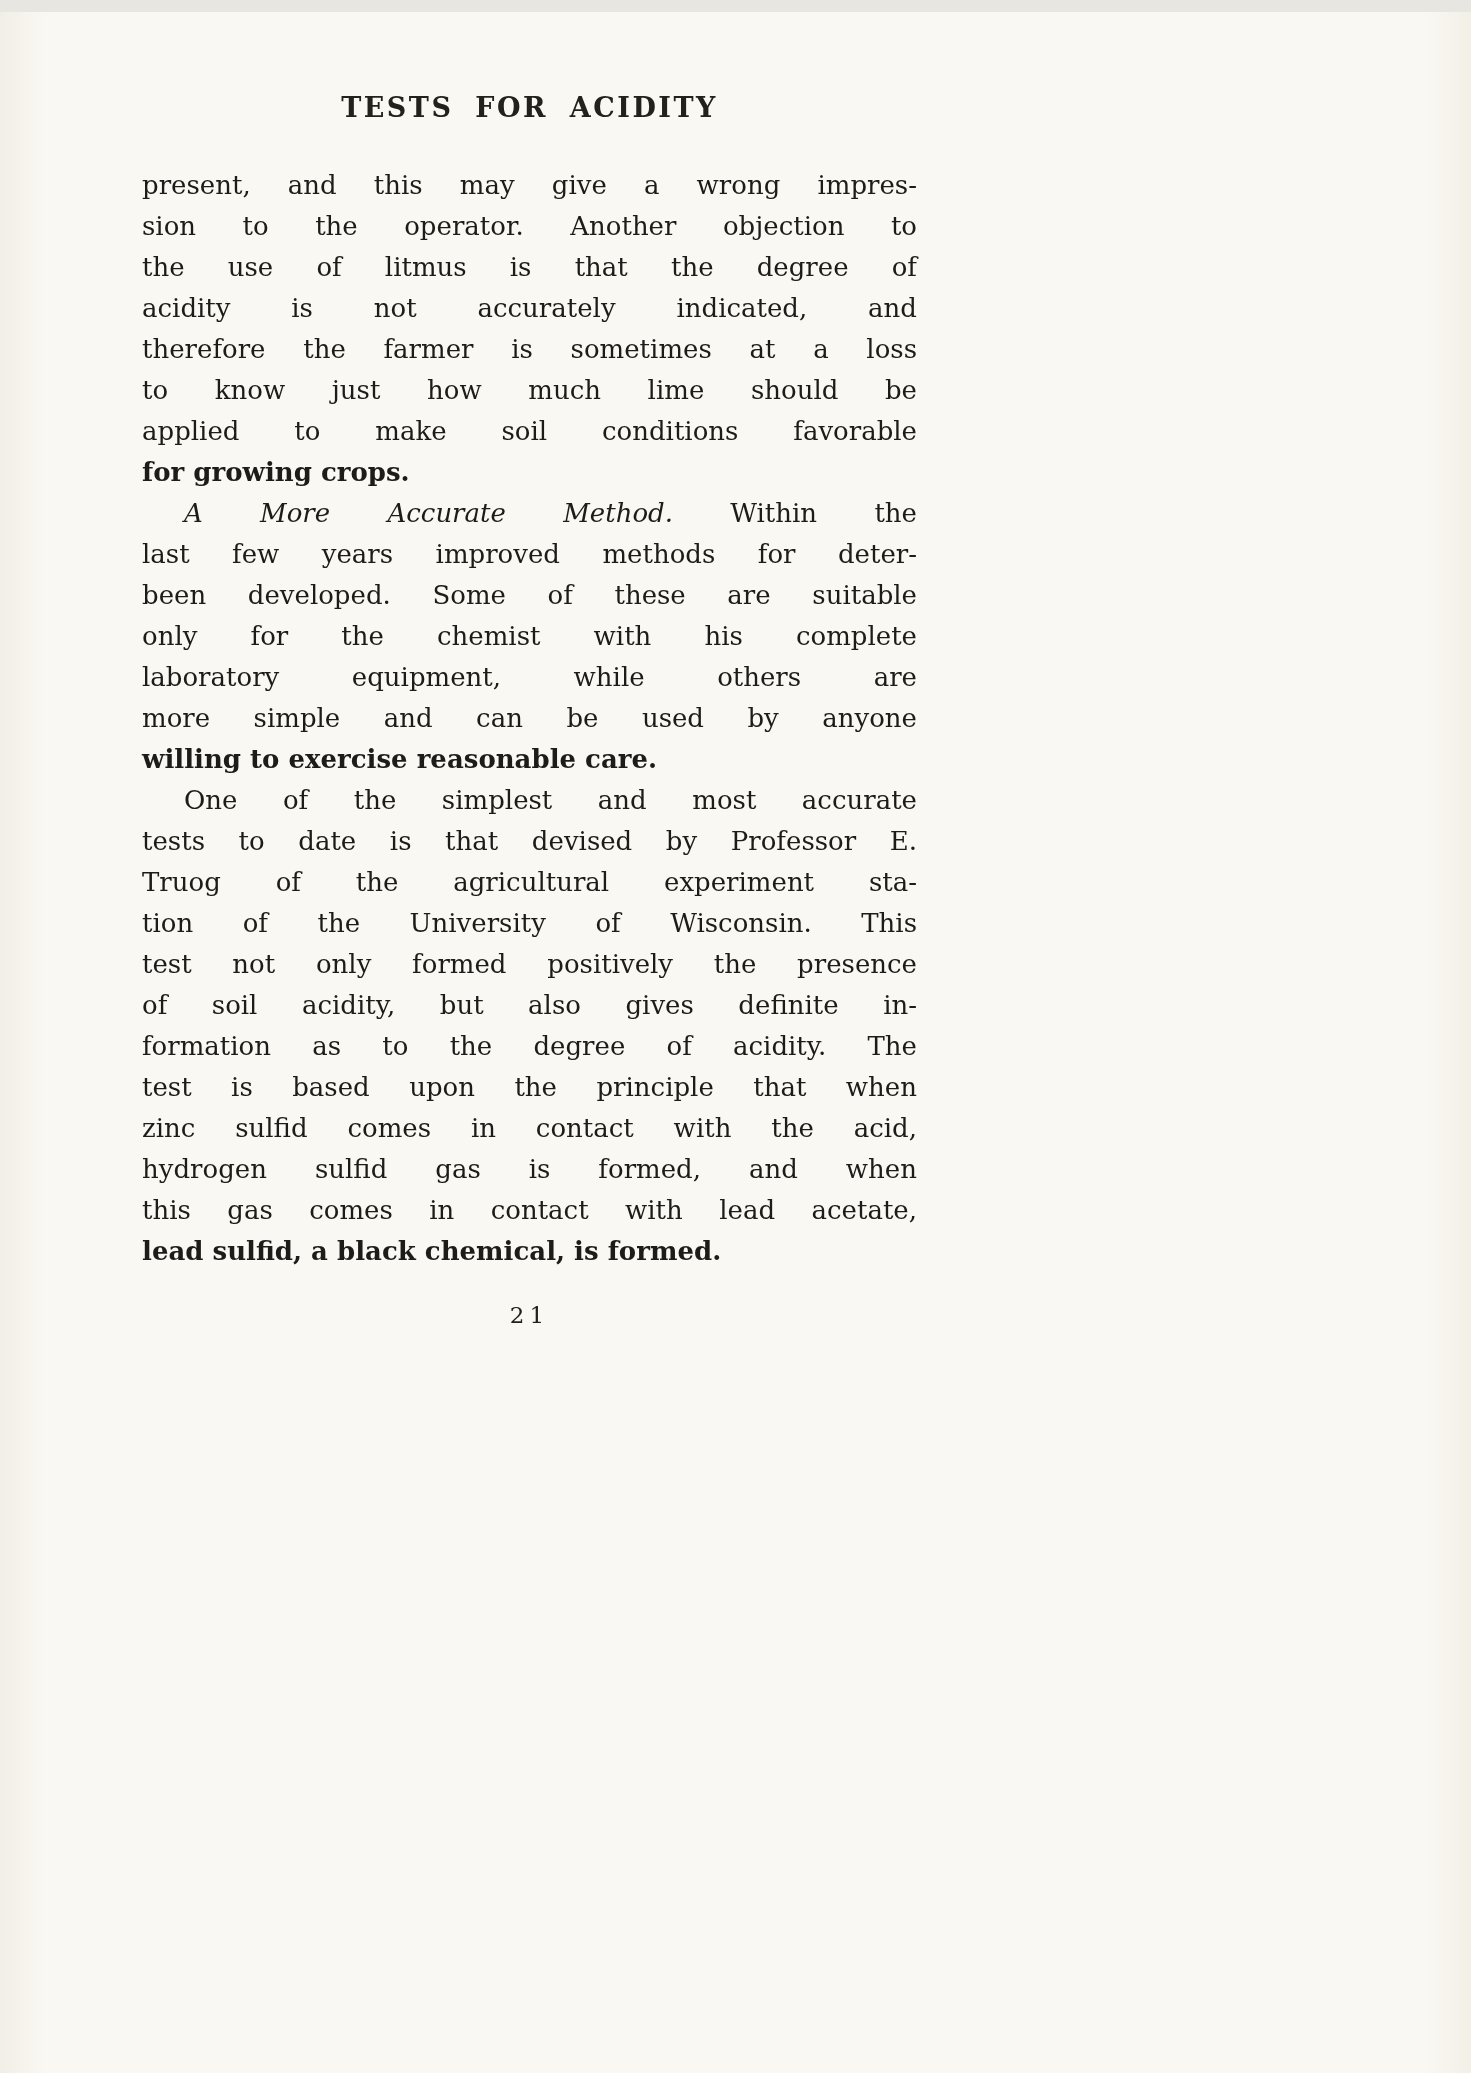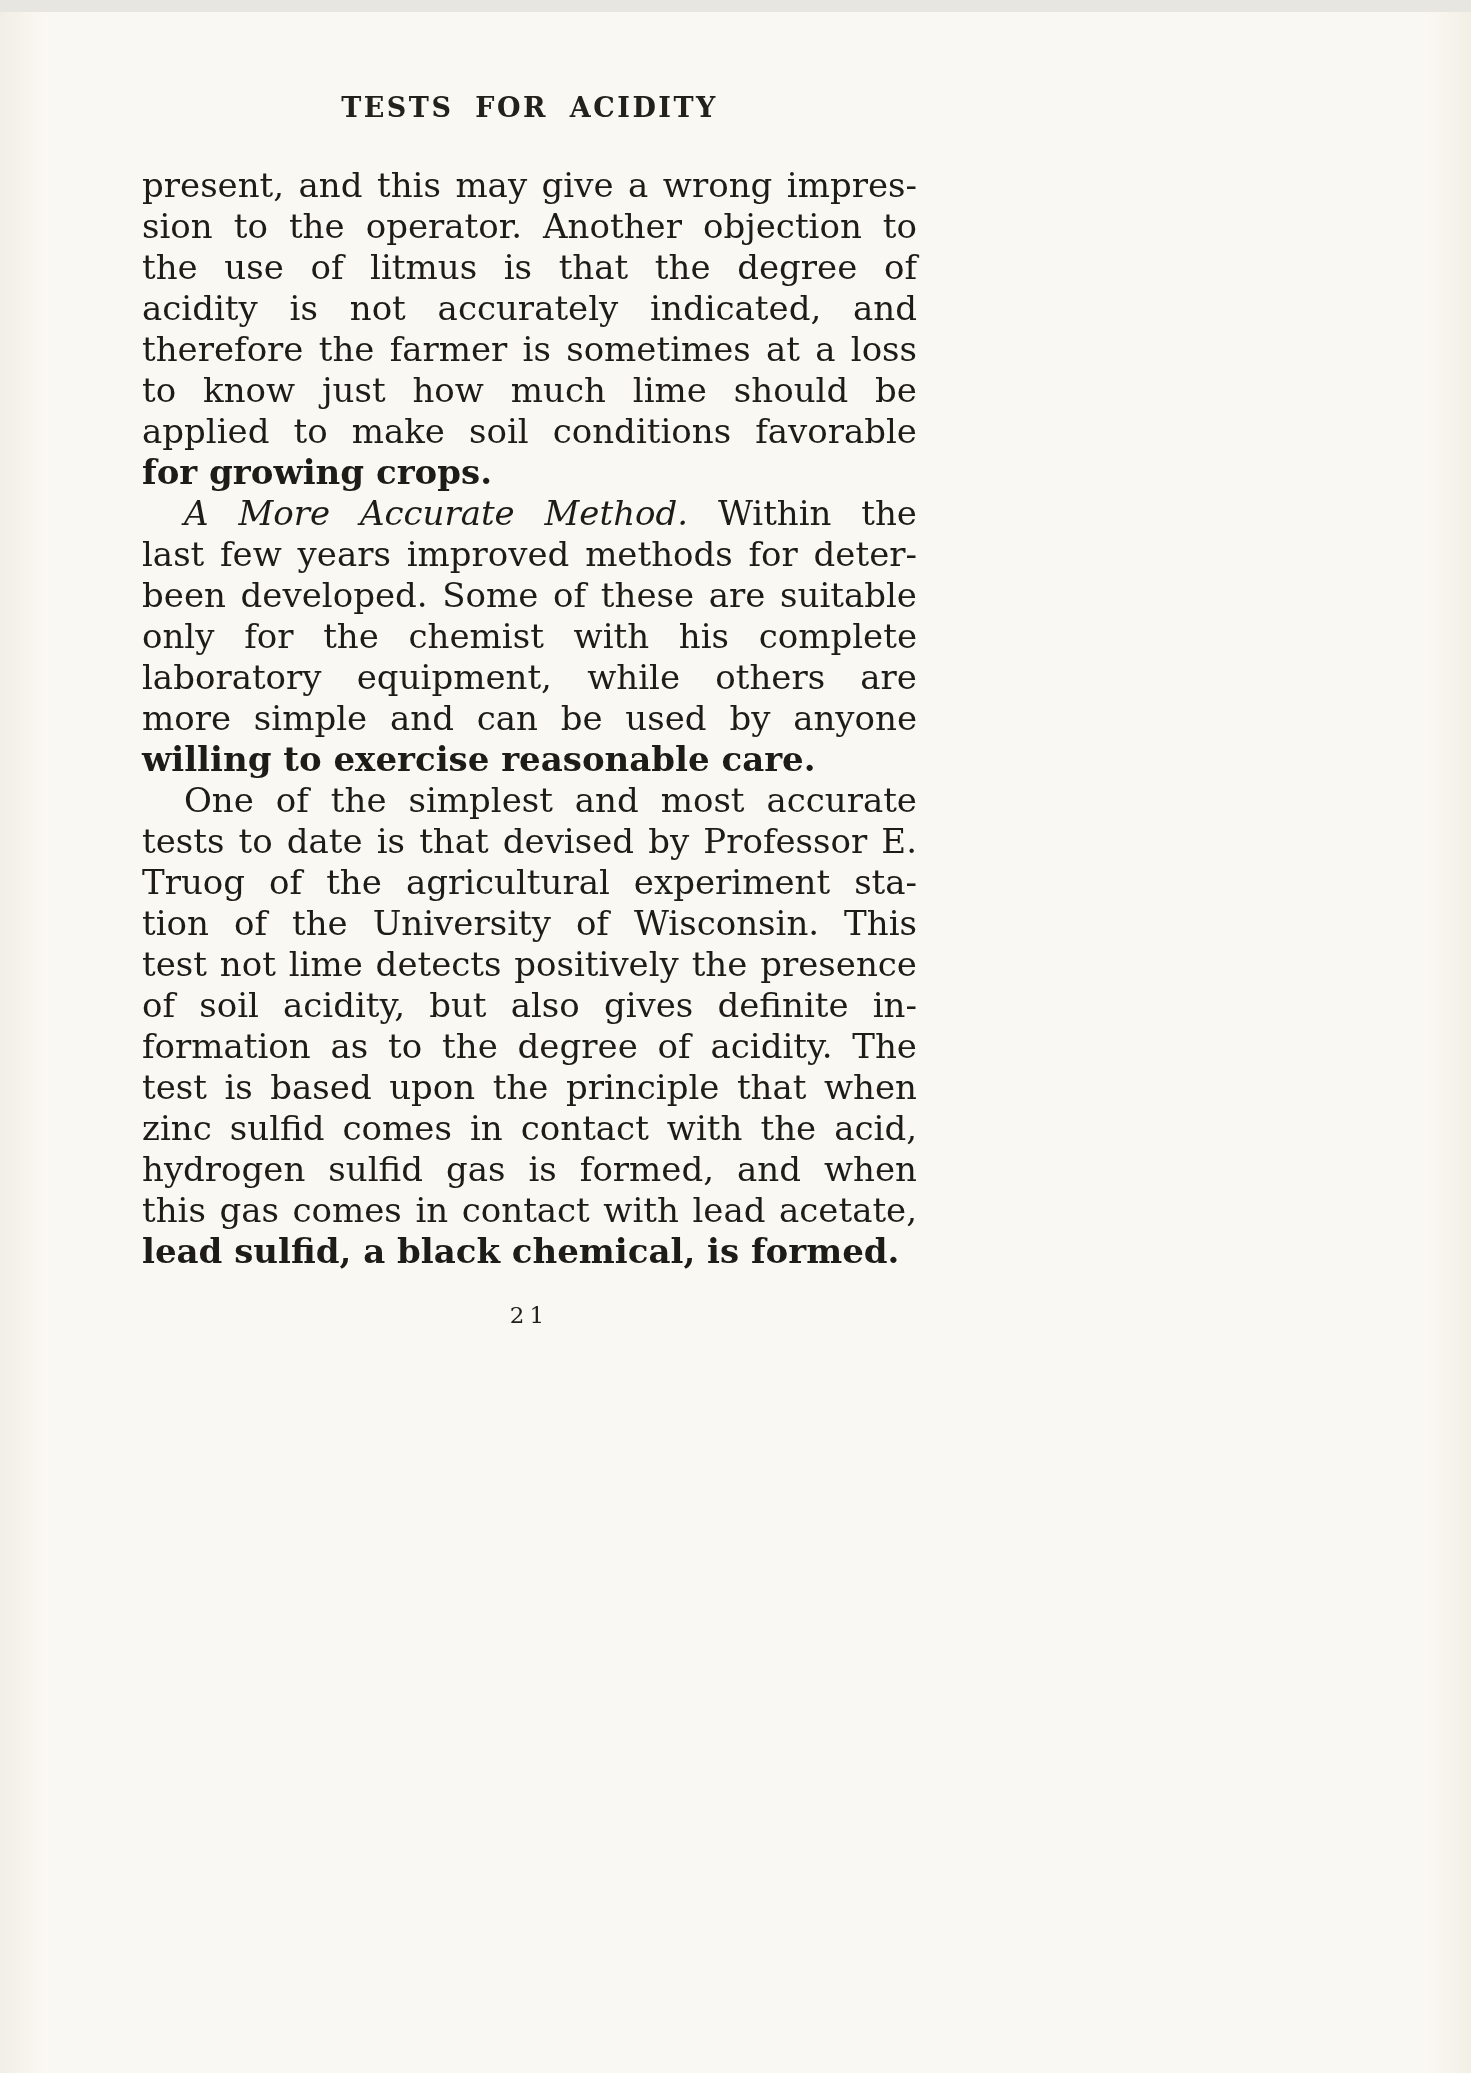--- a/index.html
+++ b/index.html
@@ -31,21 +31,21 @@
     font-size: 27px;
     font-weight: 700;
     letter-spacing: 2.5px;
     word-spacing: 10px;
     color: #23211c;
   }
   .body-text {
     margin-top: 42px;
   }
   .line {
-    font-size: 34px;
+    font-size: 26px;
     line-height: 41px;
     text-align: justify;
     text-align-last: justify;
     white-space: normal;
   }
   .line.last {
     text-align-last: left;
     font-weight: bold;
   }
   .line.indent {
@@ -82,21 +82,21 @@
         <div class="line">last few years improved methods for deter-</div>
         <div class="line">been developed. Some of these are suitable</div>
         <div class="line">only for the chemist with his complete</div>
         <div class="line">laboratory equipment, while others are</div>
         <div class="line">more simple and can be used by anyone</div>
         <div class="line last">willing to exercise reasonable care.</div>
         <div class="line indent">One of the simplest and most accurate</div>
         <div class="line">tests to date is that devised by Professor E.</div>
         <div class="line">Truog of the agricultural experiment sta-</div>
         <div class="line">tion of the University of Wisconsin. This</div>
-        <div class="line">test not lime detects positively the presence</div>
+        <div class="line">test not only formed positively the presence</div>
         <div class="line">of soil acidity, but also gives definite in-</div>
         <div class="line">formation as to the degree of acidity. The</div>
         <div class="line">test is based upon the principle that when</div>
         <div class="line">zinc sulfid comes in contact with the acid,</div>
         <div class="line">hydrogen sulfid gas is formed, and when</div>
         <div class="line">this gas comes in contact with lead acetate,</div>
         <div class="line last">lead sulfid, a black chemical, is formed.</div>
       </div>
 
     <div class="page-number">21</div>

